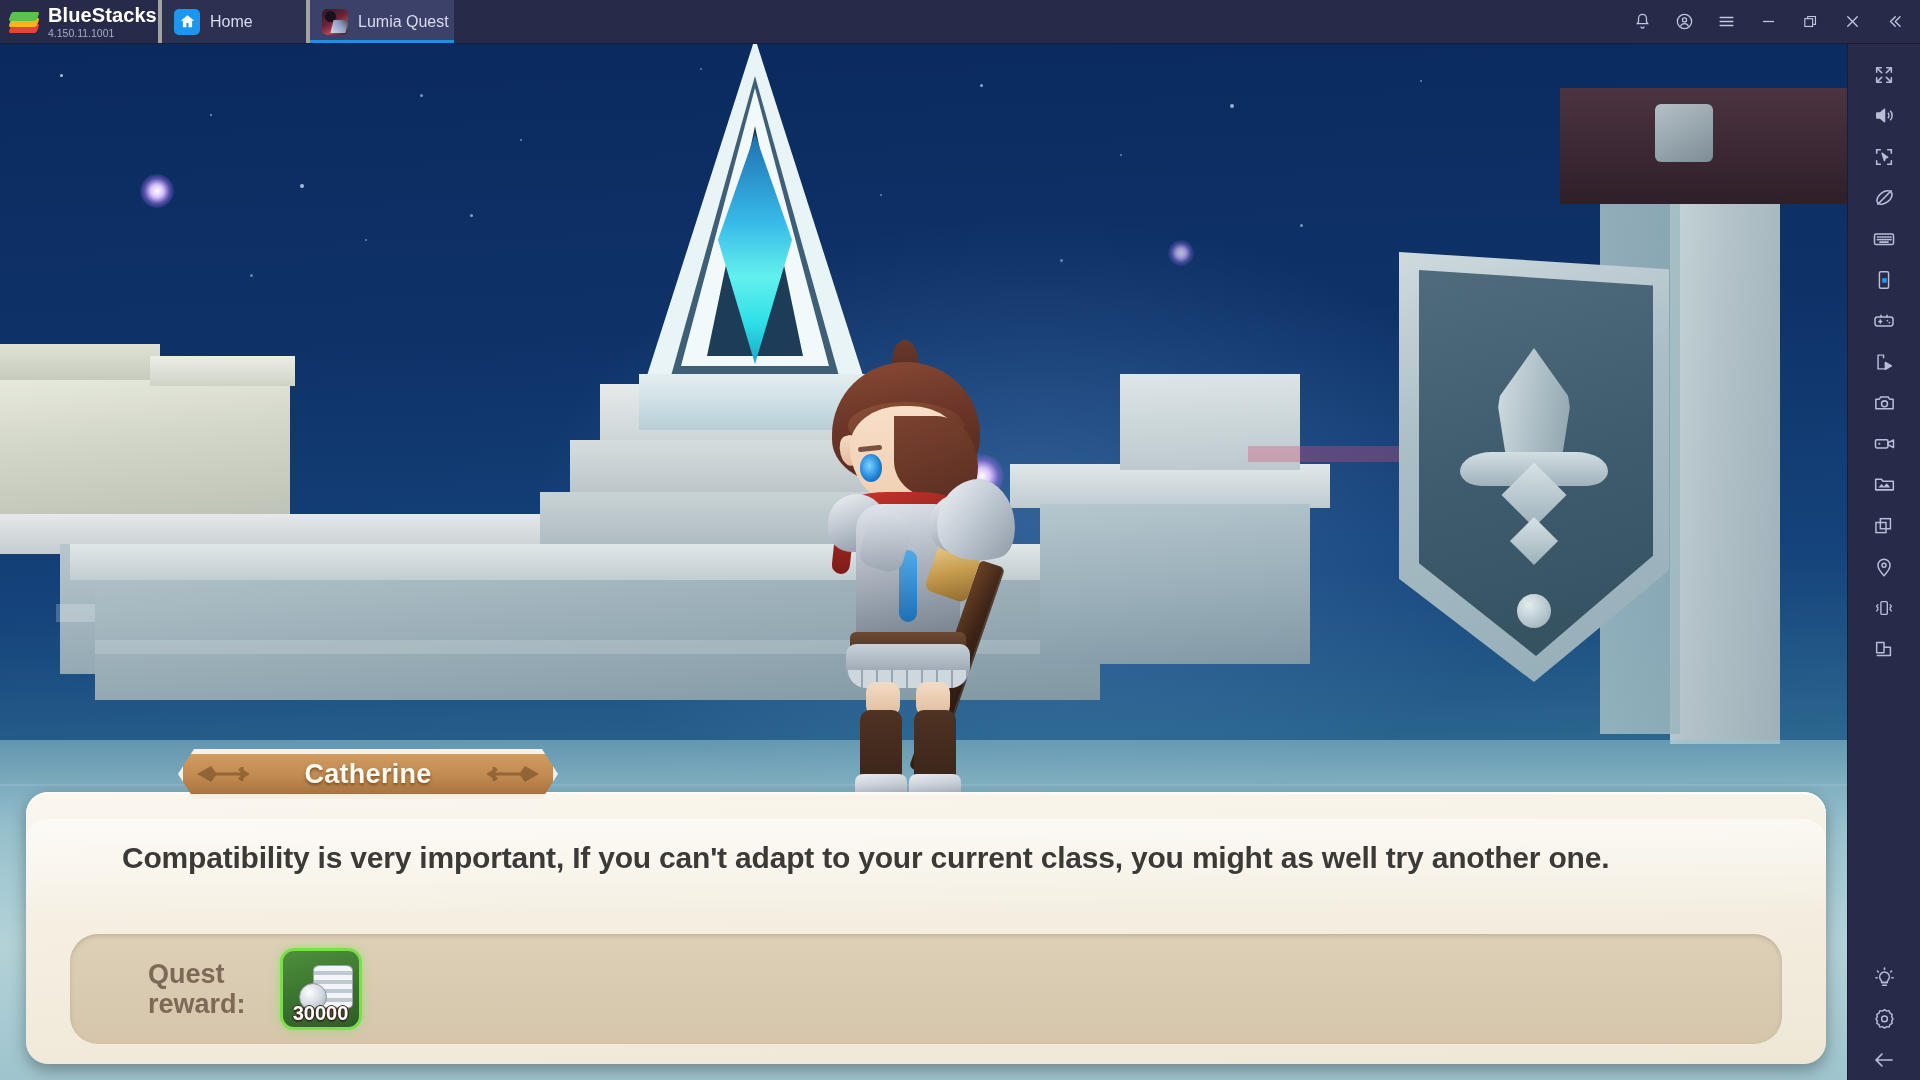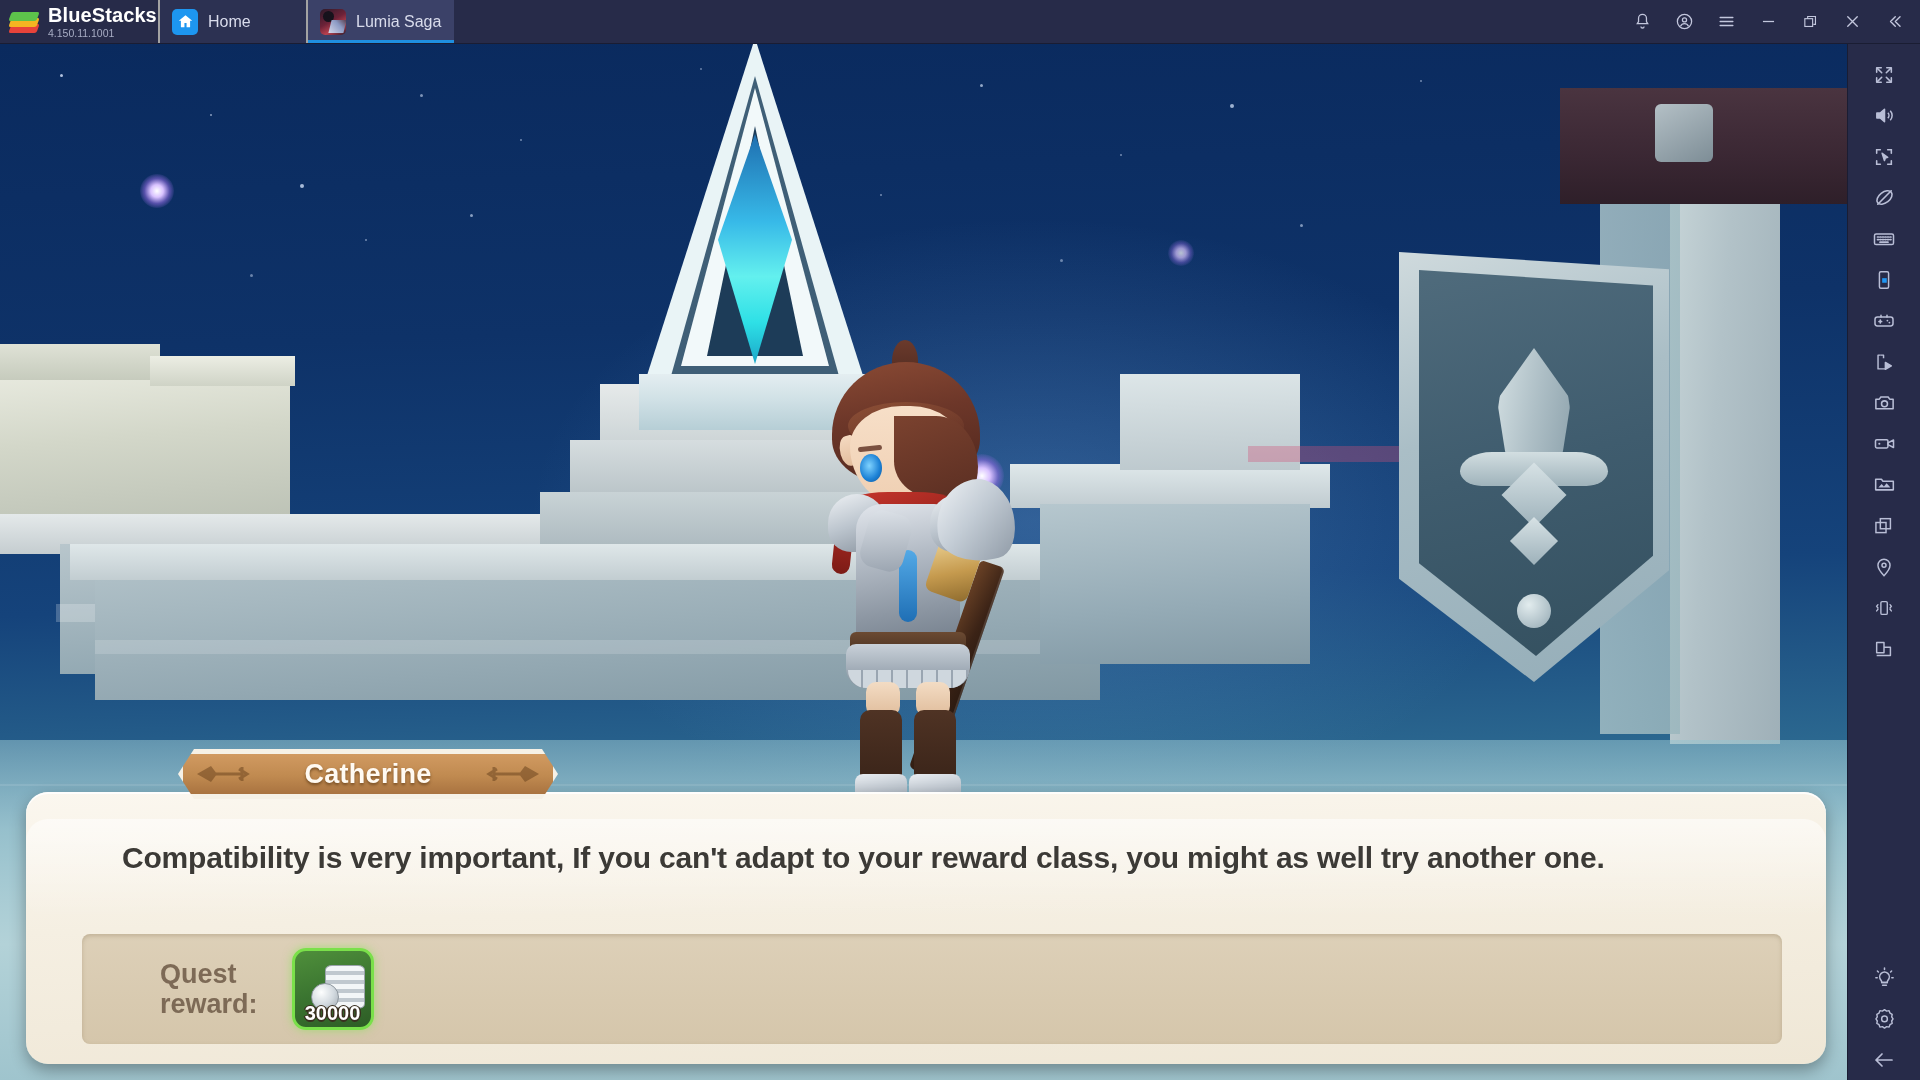--- a/index.html
+++ b/index.html
@@ -34,21 +34,21 @@
   .bs-logo i.y { background: #f5b521; top: 9px; }
   .bs-logo i.g { background: #5dc24b; top: 3px; }
   .brand-txt { display: flex; flex-direction: column; line-height: 1; }
   .brand-name { color: #ffffff; font-size: 20px; font-weight: bold; letter-spacing: .1px; }
   .brand-ver { color: #a8adc4; font-size: 10.5px; margin-top: 3px; }
 
   .tabs { display: flex; align-items: stretch; }
   .tab {
     width: 148px; display: flex; align-items: center; gap: 10px;
     padding: 0 12px; cursor: pointer; position: relative;
-    background: #2c3152; border-left: 2px solid #a3a3a3;
+    background: #2c3152; border-left: 4px solid #a3a3a3;
   }
   .tab.active { background: #3b4168; }
   .tab.active::after {
     content: ""; position: absolute; left: 0; right: 0; bottom: 0;
     height: 3px; background: #1f8fe0;
   }
   .tab .tab-label { color: #d9dcec; font-size: 16px; white-space: nowrap; }
   .tab-ico { width: 26px; height: 26px; border-radius: 5px; flex: none; position: relative; overflow: hidden; }
   .tab-ico.home { background: #1d96f0; display: flex; align-items: center; justify-content: center; }
   .tab-ico.home svg { width: 17px; height: 17px; display: block; }
@@ -354,23 +354,23 @@
   }
 
   .dlg-text {
     position: absolute; left: 96px; top: 48px; right: 96px;
     color: #3c3a36; font-size: 30px; font-weight: bold; line-height: 1.2;
     letter-spacing: -.2px;
     text-shadow: 0 1px 0 rgba(255,255,255,.6);
   }
 
   .reward {
-    position: absolute; left: 56px; right: 44px; bottom: 20px; height: 110px;
+    position: absolute; left: 44px; right: 44px; bottom: 20px; height: 110px;
     background: linear-gradient(180deg,#ddd0b8 0%, #d5c6ab 100%);
-    border-radius: 8px;
+    border-radius: 28px;
     box-shadow: inset 0 2px 4px rgba(140,120,90,.35);
     display: flex; align-items: center;
   }
   .rw-label {
     margin-left: 78px; color: #7d6a56; font-size: 27px; font-weight: bold;
     line-height: 1.12; white-space: pre-line;
   }
   .slot {
     margin-left: 34px; width: 82px; height: 82px; border-radius: 14px;
     background: linear-gradient(165deg,#4f8f3b 0%, #3a7430 52%, #2e5d26 100%);
@@ -451,21 +451,21 @@
       <div class="tab">
         <div class="tab-ico home">
           <svg viewBox="0 0 24 24" fill="#fff">
               <path d="M12 3 2.5 11h3v9h5v-6h3v6h5v-9h3z"></path>
             </svg>
         </div>
         <div class="tab-label">Home</div>
       </div>
       <div class="tab active">
         <div class="tab-ico game"></div>
-        <div class="tab-label">Lumia Saga</div>
+        <div class="tab-label">Lumia Quest</div>
       </div>
     </div>
 
     <div class="spacer"></div>
 
     <div class="winctrls">
       <div class="wbtn">
         <svg width="19" height="19" viewBox="0 0 24 24" fill="none" stroke="currentColor" stroke-width="1.6">
             <path d="M12 3a5 5 0 0 0-5 5v4l-1.6 2.6h13.2L17 12V8a5 5 0 0 0-5-5z"></path>
             <path d="M10 18.2a2 2 0 0 0 4 0"></path>
@@ -649,21 +649,21 @@
         </svg>
         <span class="npt">Catherine</span>
         <svg class="orn r" viewBox="0 0 58 20" fill="#6d4620">
           <path d="M0 10 L14 2 L20 10 L14 18 Z"></path>
           <rect x="19" y="8.5" width="26" height="3"></rect>
           <path d="M45 3 L45 17 M42 5 L50 10 L42 15" stroke="#6d4620" stroke-width="3" fill="none"></path>
         </svg>
       </div>
 
 
-      <div class="dlg-text">Compatibility is very important, If you can't adapt to your reward class, you might as well try another one.</div>
+      <div class="dlg-text">Compatibility is very important, If you can't adapt to your current class, you might as well try another one.</div>
 
       <div class="reward">
         <div class="rw-label">Quest
 reward:</div>
         <div class="slot">
           <div class="coins">
             <div class="cstack"></div>
             <div class="ccoin"></div>
           </div>
           <div class="cval">30000</div>

